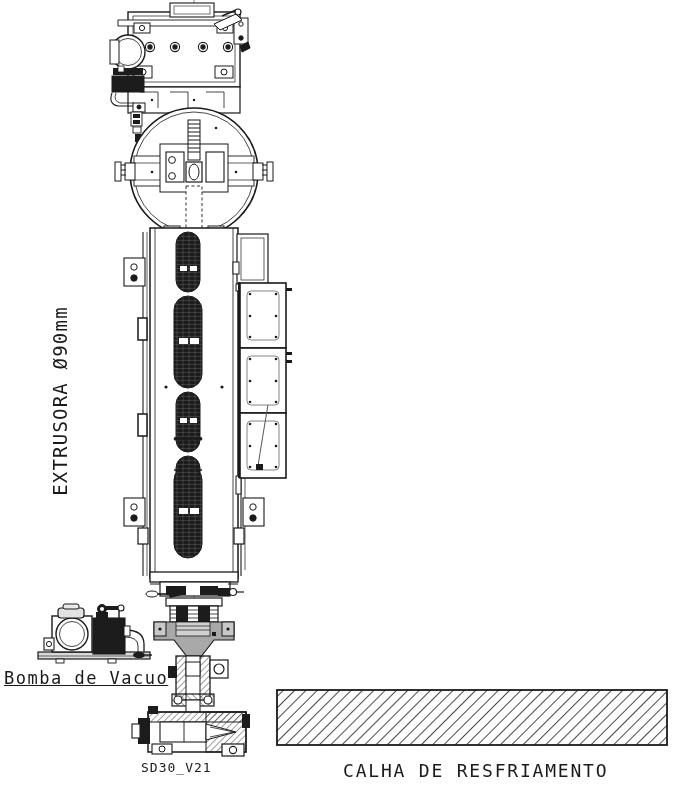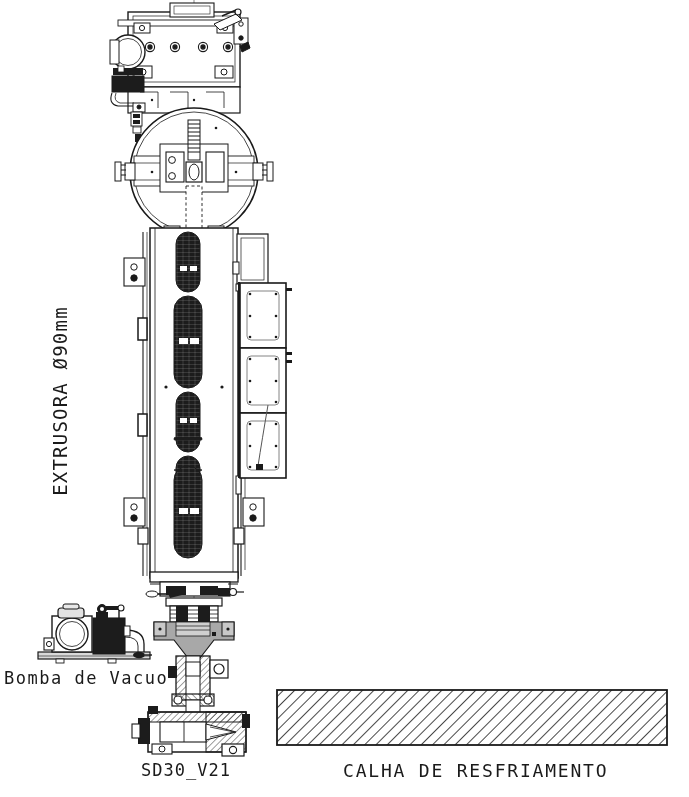--- a/index.html
+++ b/index.html
@@ -3,22 +3,22 @@
 <meta charset="utf-8">
 <style>
   html,body{margin:0;padding:0;background:#ffffff;}
   body{width:689px;height:797px;position:relative;overflow:hidden;
        font-family:"DejaVu Sans Mono","Liberation Mono",monospace;}
   #canvas{position:absolute;inset:0;width:689px;height:797px;}
   .lbl{position:absolute;color:#1a1a1a;white-space:nowrap;}
   #label-extrusora{left:-60px;top:390px;width:240px;text-align:center;
       transform:rotate(-90deg);transform-origin:center center;
       font-size:19px;letter-spacing:1.2px;}
-  #label-bomba{left:4px;top:668px;font-size:17px;letter-spacing:1.5px;}
-  #label-sd30{left:141px;top:760px;font-size:17px;letter-spacing:1.0px;}
+  #label-bomba{left:4px;top:668px;font-size:17px;letter-spacing:1.5px;text-decoration:underline;}
+  #label-sd30{left:141px;top:760px;font-size:13px;letter-spacing:1.0px;}
   #label-calha{left:343px;top:760px;font-size:18px;letter-spacing:1.8px;}
 </style>
 </head>
 <body>
 
 <svg id="canvas" viewBox="0 0 689 797">
   <defs>
     <pattern id="hatch45" width="8" height="8" patternUnits="userSpaceOnUse" patternTransform="rotate(45)">
       <line x1="0" y1="0" x2="0" y2="8" stroke="#1a1a1a" stroke-width="1.6"></line>
     </pattern>

